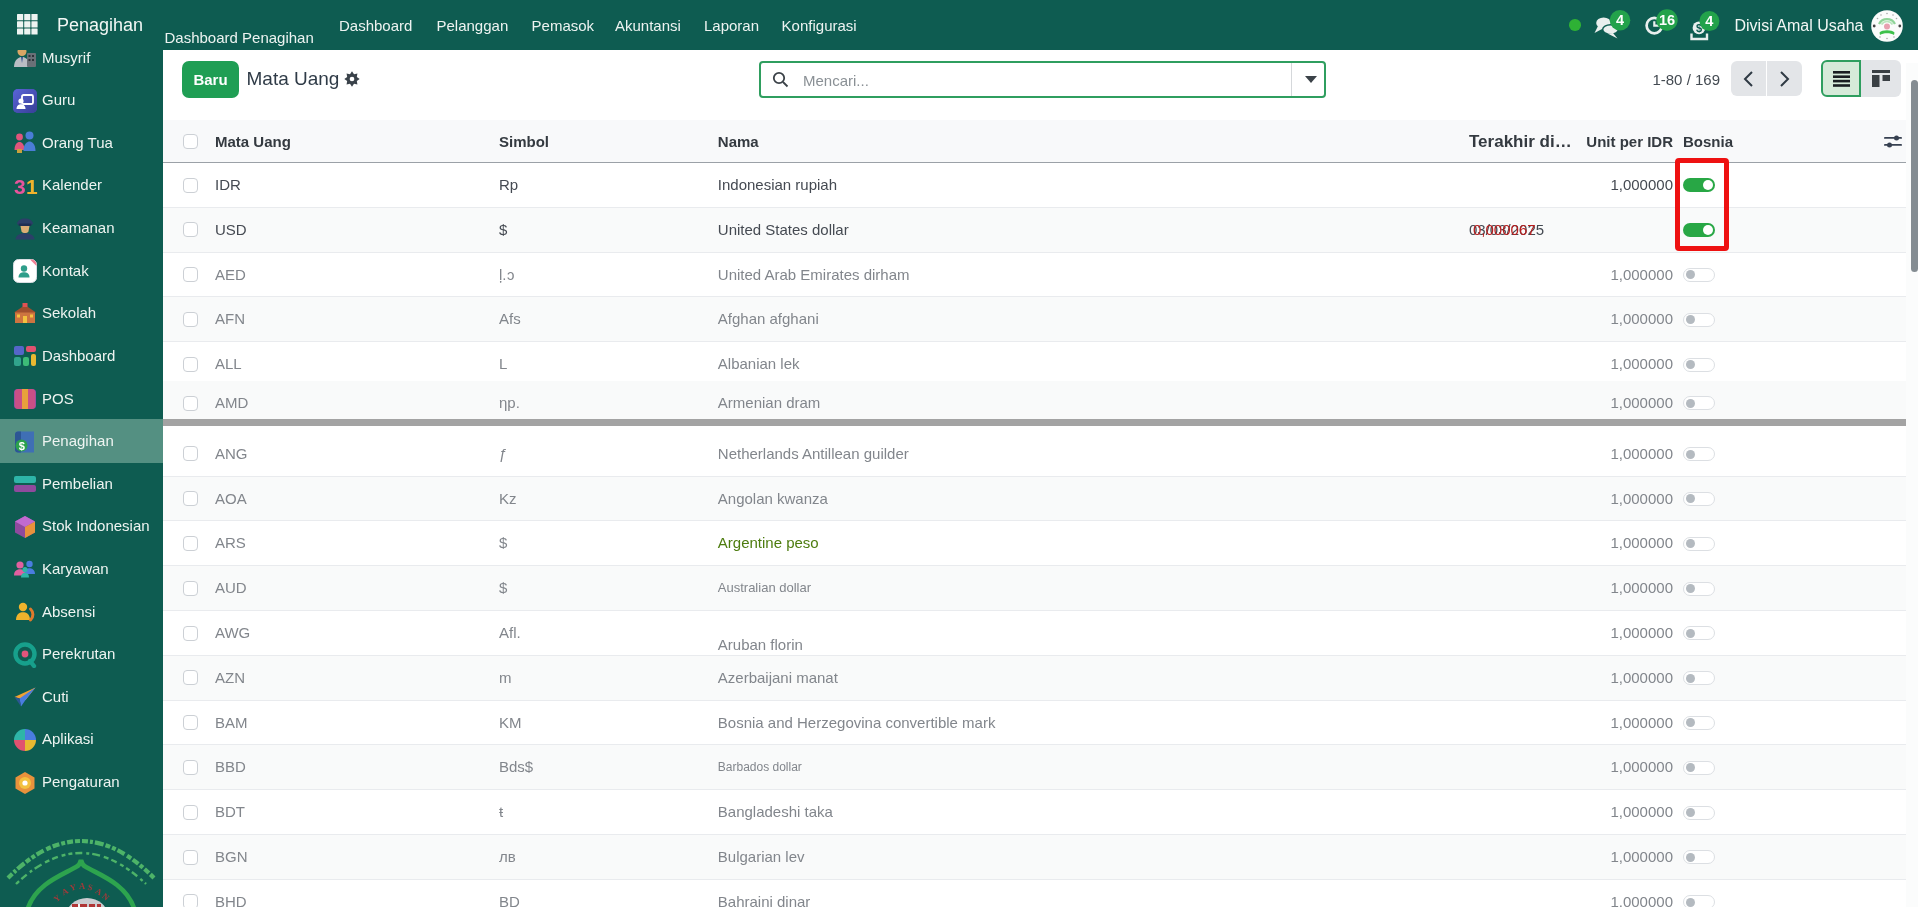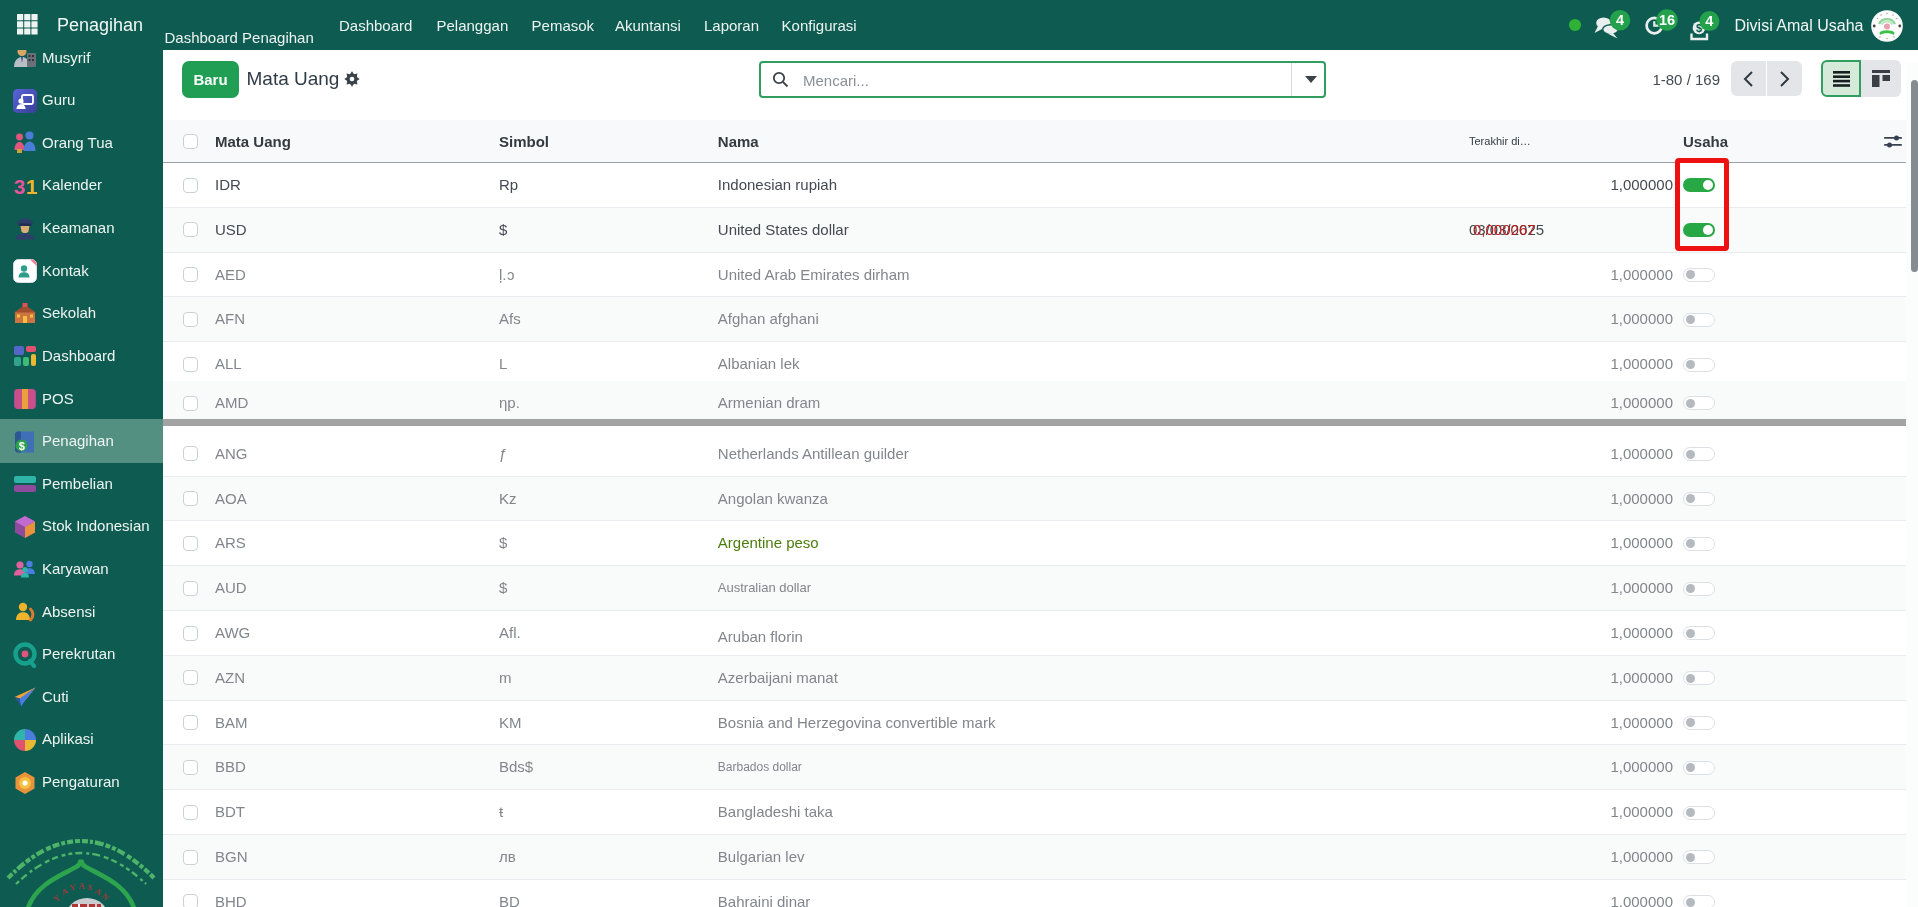--- a/index.html
+++ b/index.html
@@ -262,22 +262,23 @@
         <rect x="0" y="5" width="7.5" height="12" fill="#3a3f44"></rect>
         <rect x="10.5" y="5" width="7.5" height="6" fill="#3a3f44"></rect>
       </svg>
 </div>
 </div>
 <div class="abs" style="left:163px;top:120px;width:1755px;height:43px;background:#f8f9fa;border-bottom:1px solid #9ba1a7">
 <div class="abs" style="left:20px;top:14px;width:15px;height:15px;border:1.4px solid #ccd0d5;border-radius:4px;background:#fff"></div>
 <div class="abs" style="left:52px;top:0;height:43px;line-height:43px;font-size:15px;font-weight:bold;color:#343a40">Mata Uang</div>
 <div class="abs" style="left:336px;top:0;height:43px;line-height:43px;font-size:15px;font-weight:bold;color:#343a40">Simbol</div>
 <div class="abs" style="left:554.8px;top:0;height:43px;line-height:43px;font-size:15px;font-weight:bold;color:#343a40">Nama</div>
-<div class="abs" style="left:1306px;top:0;height:43px;line-height:43px;font-size:11px;font-weight:normal;color:#343a40">Terakhir di…</div>
-<div class="abs" style="left:1520px;top:0;height:43px;line-height:43px;font-size:15px;font-weight:bold;color:#343a40">Usaha</div>
+<div class="abs" style="left:1306px;top:0;height:43px;line-height:43px;font-size:17px;font-weight:bold;color:#343a40">Terakhir di…</div>
+<div class="abs" style="left:1520px;top:0;height:43px;line-height:43px;font-size:15px;font-weight:bold;color:#343a40">Bosnia</div>
+<div class="abs" style="left:1310px;top:0;width:200px;height:43px;line-height:43px;font-size:15px;font-weight:bold;color:#343a40;text-align:right">Unit per IDR</div>
 <svg class="abs" style="left:1721px;top:15px" width="18" height="13" viewBox="0 0 18 13">
 <rect x="0" y="2" width="18" height="1.8" rx="0.9" fill="#374151"></rect>
       <circle cx="12.5" cy="2.9" r="2.5" fill="#374151"></circle>
 <rect x="0" y="9" width="18" height="1.8" rx="0.9" fill="#374151"></rect>
       <circle cx="5.5" cy="9.9" r="2.5" fill="#374151"></circle>
 </svg>
 </div>
 <div class="abs" style="left:163px;top:163.0px;width:1755px;height:744.0px;background:#fff;overflow:hidden">
 <div class="abs" style="left:0;top:0.0px;width:1755px;height:44.8px;background:#fff;border-bottom:1px solid #e9ebee">
 <div class="abs" style="left:20px;top:14.5px;width:15px;height:15px;border:1.4px solid #ccd0d5;border-radius:4px;background:#fff"></div>
@@ -377,21 +378,21 @@
 <div class="abs" style="left:554.8px;top:0;height:44.8px;line-height:44.8px;font-size:13px;color:#82868c">Australian dollar</div>
 <div class="abs" style="left:1310px;top:0;width:200px;height:44.8px;line-height:44.8px;font-size:15px;color:#82868c;text-align:right">1,000000</div>
 <div class="abs" style="left:1520px;top:15.399999999999999px;width:32px;height:14px;border-radius:7px;background:#fff;border:1px solid #dcdfe3">
         <div class="abs" style="left:2px;top:1.5px;width:9px;height:9px;border-radius:50%;background:#b4bac0"></div>
       </div>
 </div>
 <div class="abs" style="left:0;top:448.0px;width:1755px;height:44.8px;background:#fff;border-bottom:1px solid #e9ebee">
 <div class="abs" style="left:20px;top:14.5px;width:15px;height:15px;border:1.4px solid #ccd0d5;border-radius:4px;background:#fff"></div>
 <div class="abs" style="left:52px;top:0;height:44.8px;line-height:44.8px;font-size:15px;color:#82868c">AWG</div>
 <div class="abs" style="left:336px;top:0;height:44.8px;line-height:44.8px;font-size:15px;color:#82868c">Afl.</div>
-<div class="abs" style="left:554.8px;top:4px;height:44.8px;line-height:44.8px;font-size:15px;color:#82868c">Aruban florin</div>
+<div class="abs" style="left:554.8px;top:12px;height:44.8px;line-height:44.8px;font-size:15px;color:#82868c">Aruban florin</div>
 <div class="abs" style="left:1310px;top:0;width:200px;height:44.8px;line-height:44.8px;font-size:15px;color:#82868c;text-align:right">1,000000</div>
 <div class="abs" style="left:1520px;top:15.399999999999999px;width:32px;height:14px;border-radius:7px;background:#fff;border:1px solid #dcdfe3">
         <div class="abs" style="left:2px;top:1.5px;width:9px;height:9px;border-radius:50%;background:#b4bac0"></div>
       </div>
 </div>
 <div class="abs" style="left:0;top:492.8px;width:1755px;height:44.8px;background:#f9fafa;border-bottom:1px solid #e9ebee">
 <div class="abs" style="left:20px;top:14.5px;width:15px;height:15px;border:1.4px solid #ccd0d5;border-radius:4px;background:#fff"></div>
 <div class="abs" style="left:52px;top:0;height:44.8px;line-height:44.8px;font-size:15px;color:#82868c">AZN</div>
 <div class="abs" style="left:336px;top:0;height:44.8px;line-height:44.8px;font-size:15px;color:#82868c">m</div>
 <div class="abs" style="left:554.8px;top:0;height:44.8px;line-height:44.8px;font-size:15px;color:#82868c">Azerbaijani manat</div>

